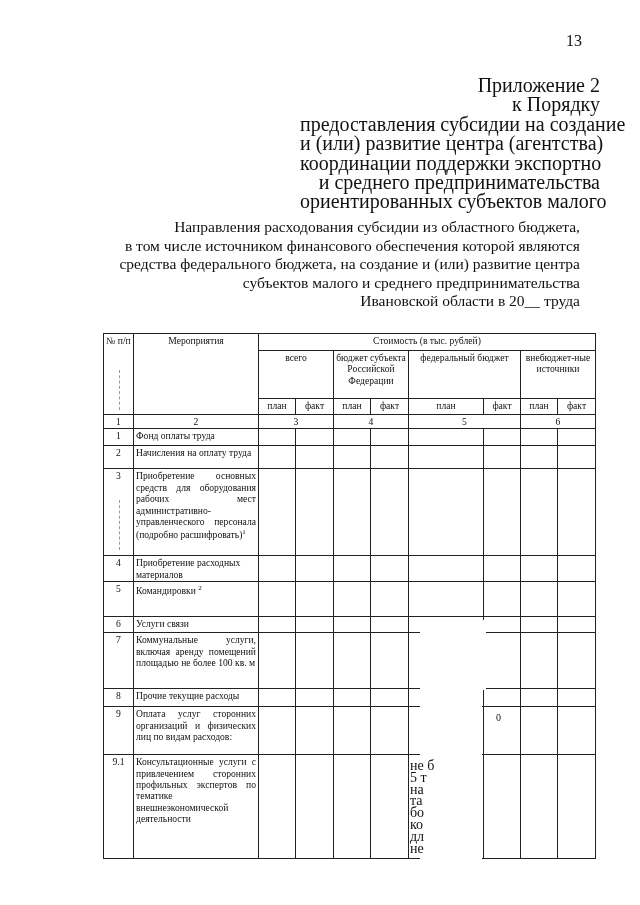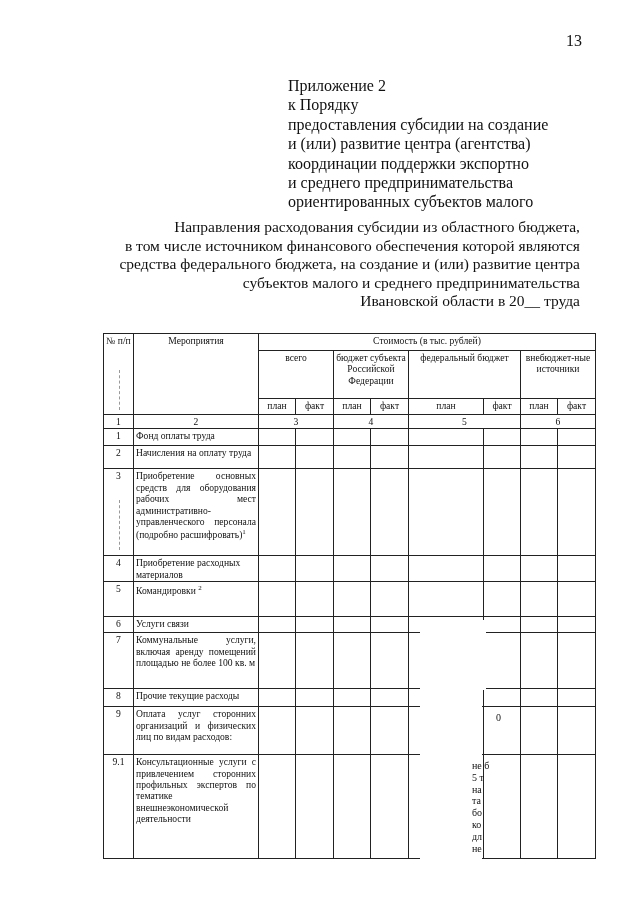--- a/index.html
+++ b/index.html
@@ -1,33 +1,33 @@
 <!DOCTYPE html>
 <html><head>
 <meta charset="utf-8">
 <style>
   html, body { margin:0; padding:0; background:#ffffff; }
   body { width:640px; height:905px; position:relative; overflow:hidden;
          font-family:"Liberation Serif","DejaVu Serif",serif; color:#111; }
   .page-num { position:absolute; top:32px; right:58px; font-size:16px; }
-  .appendix { position:absolute; top:76px; right:52px; width:300px; text-align:left;
-              font-size:16px; line-height:19.4px; }
+  .appendix { position:absolute; top:76px; right:40px; width:300px; text-align:right;
+              font-size:20px; line-height:19.4px; }
   .appendix div { white-space:nowrap; }
   .title { position:absolute; top:218px; left:100px; width:480px; text-align:right;
            font-size:15.5px; line-height:18.6px; }
   .title div { white-space:nowrap; }
   table.grid { position:absolute; left:103px; top:333px; border-collapse:collapse;
                table-layout:fixed; font-size:9.6px; line-height:11.4px; }
   table.grid td { border:1px solid #222; padding:1px 2px; vertical-align:top; overflow:hidden; }
   .c { text-align:center; }
   .j { text-align:justify; text-align-last:left; }
   .hdr { text-align:center; }
   sup { font-size:7px; }
   .blank-mask { position:absolute; background:#fff; }
-  .frag { position:absolute; left:428px; top:760px; font-size:10px; line-height:11.8px;padding-left:44px; }
+  .frag { position:absolute; left:410px; top:760px; font-size:14px; line-height:11.8px; }
   .zero { position:absolute; font-size:10px; }
   .dot-line { position:absolute; border-left:1px dashed #999; }
 </style>
 </head>
 <body>
 
 <div class="page-num">13</div>
 
 <div class="appendix">
   <div>Приложение 2</div>

